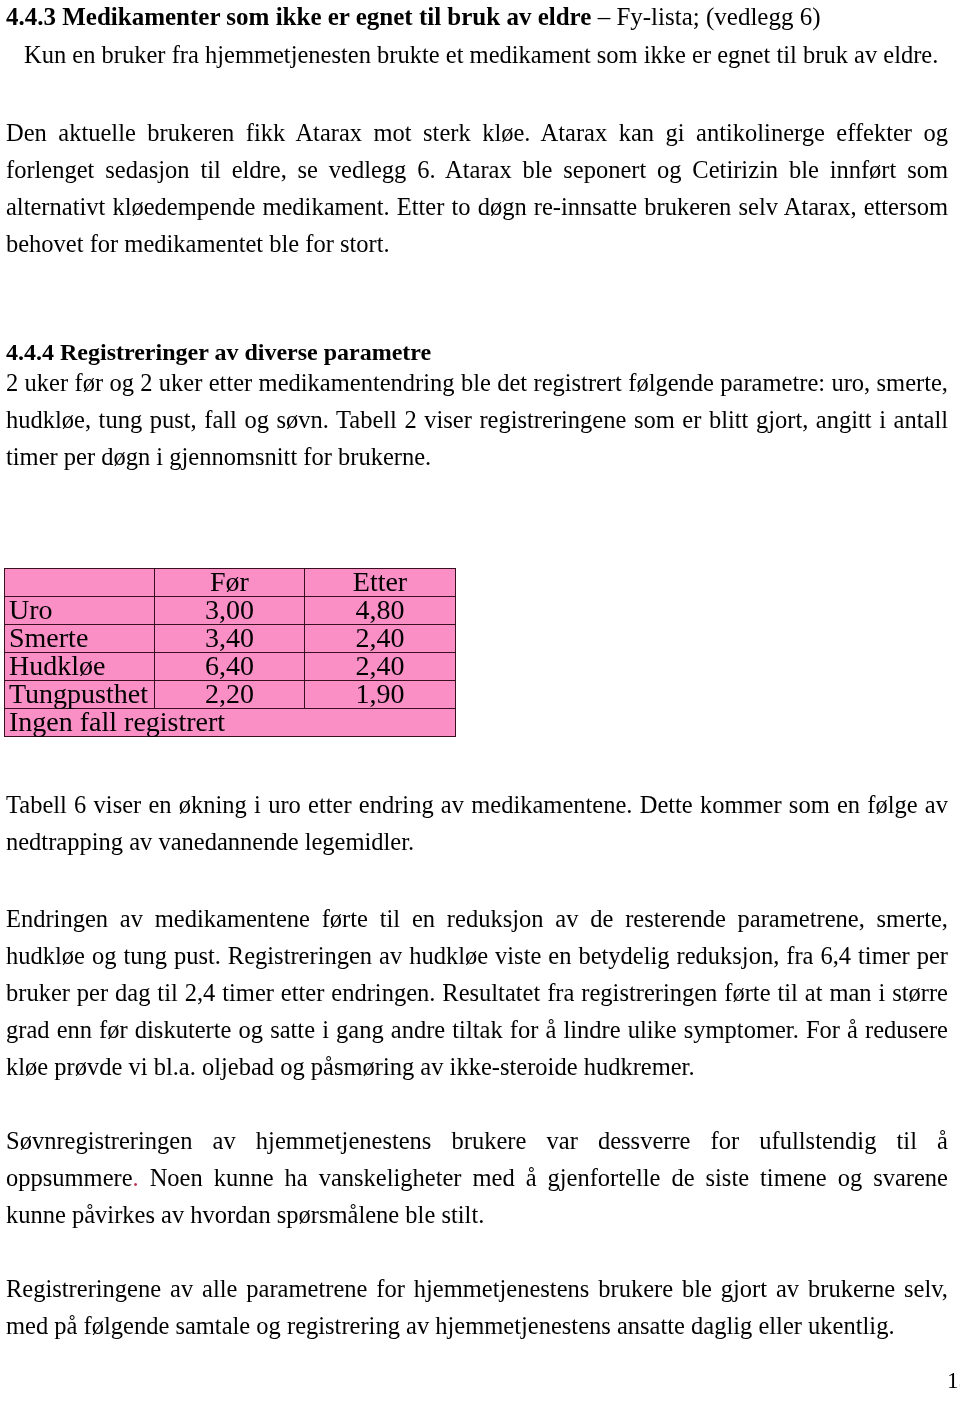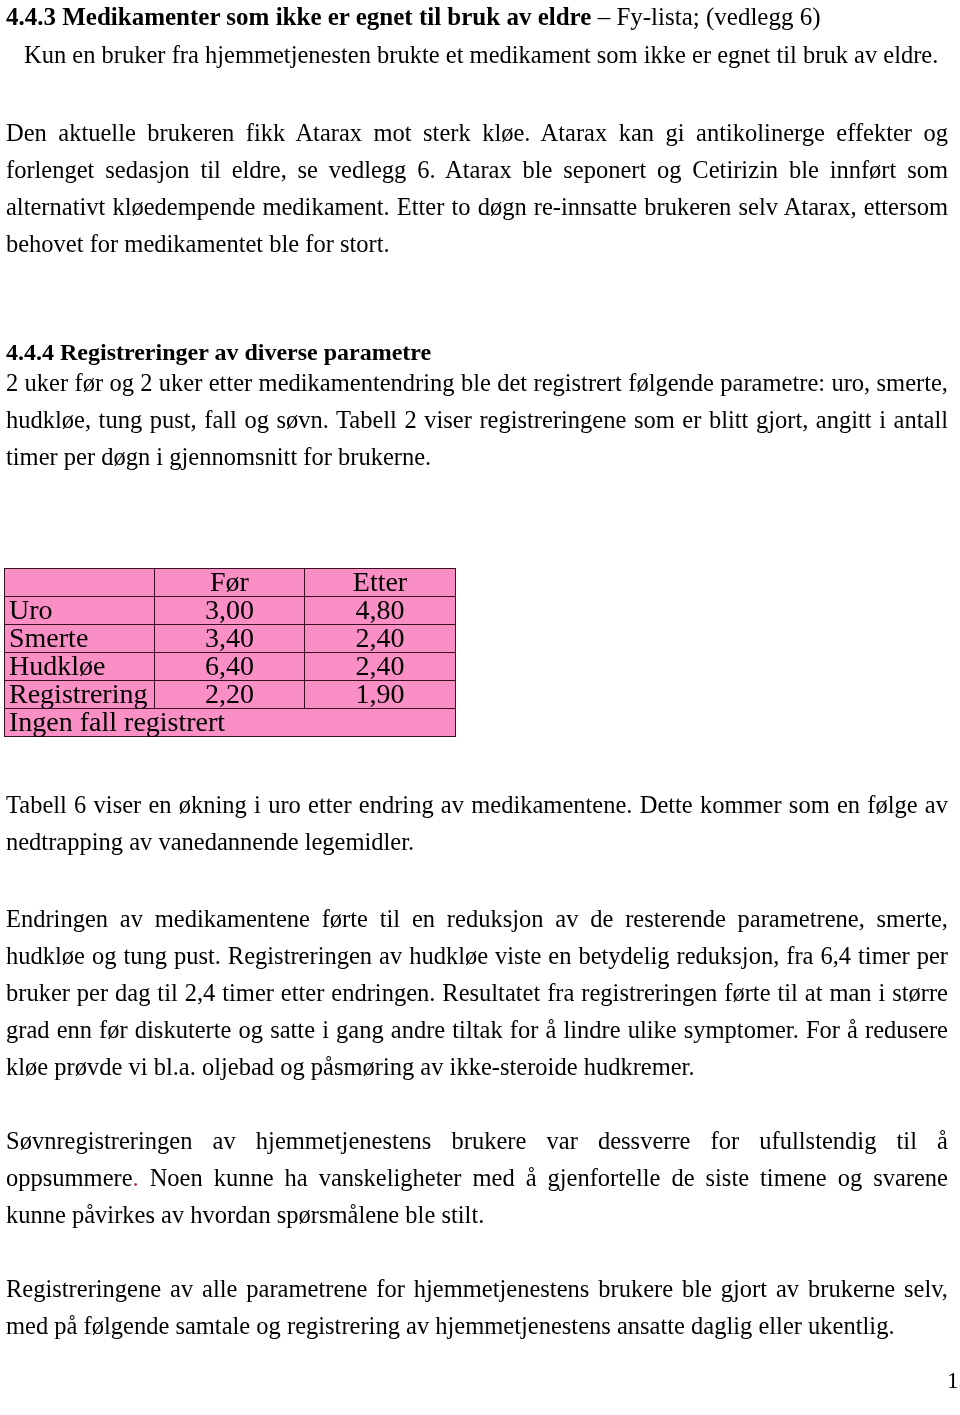--- a/index.html
+++ b/index.html
@@ -152,21 +152,21 @@
           <td class="cell-label">Smerte</td>
           <td class="cell-num">3,40</td>
           <td class="cell-num">2,40</td>
         </tr>
         <tr>
           <td class="cell-label">Hudkløe</td>
           <td class="cell-num">6,40</td>
           <td class="cell-num">2,40</td>
         </tr>
         <tr>
-          <td class="cell-label">Registrering</td>
+          <td class="cell-label">Tungpusthet</td>
           <td class="cell-num">2,20</td>
           <td class="cell-num">1,90</td>
         </tr>
         <tr>
           <td class="cell-foot" colspan="3">Ingen fall registrert</td>
         </tr>
       </tbody>
     </table>
   </div>
 

